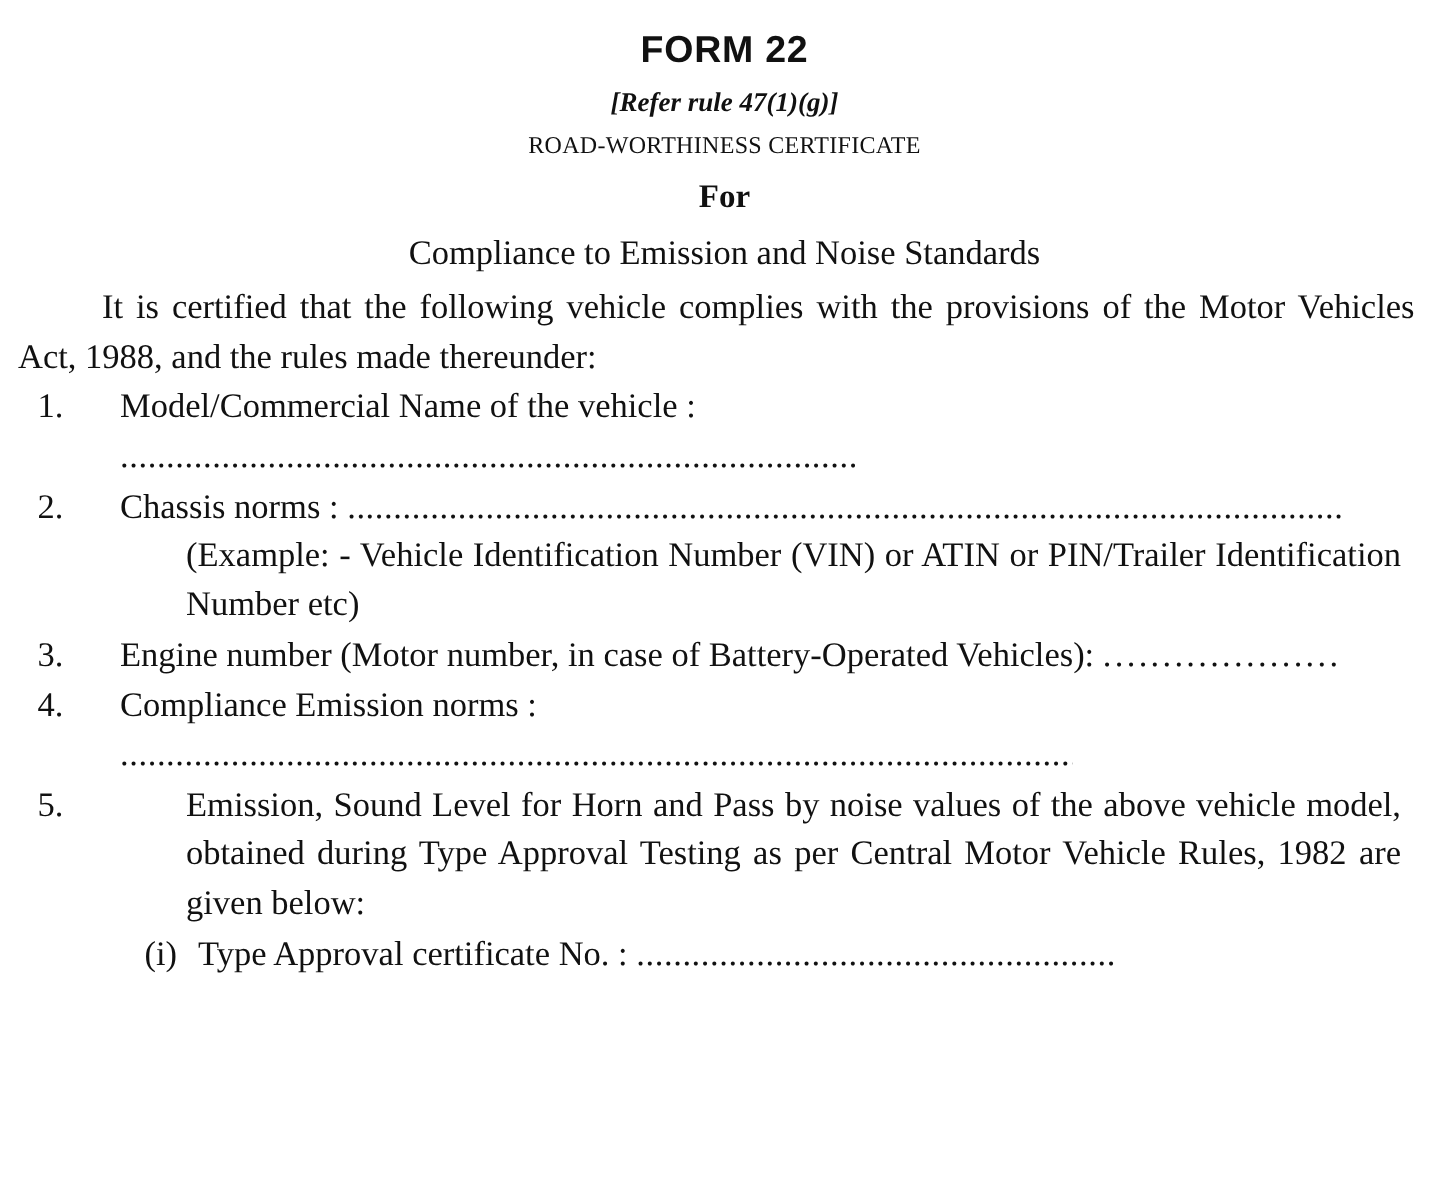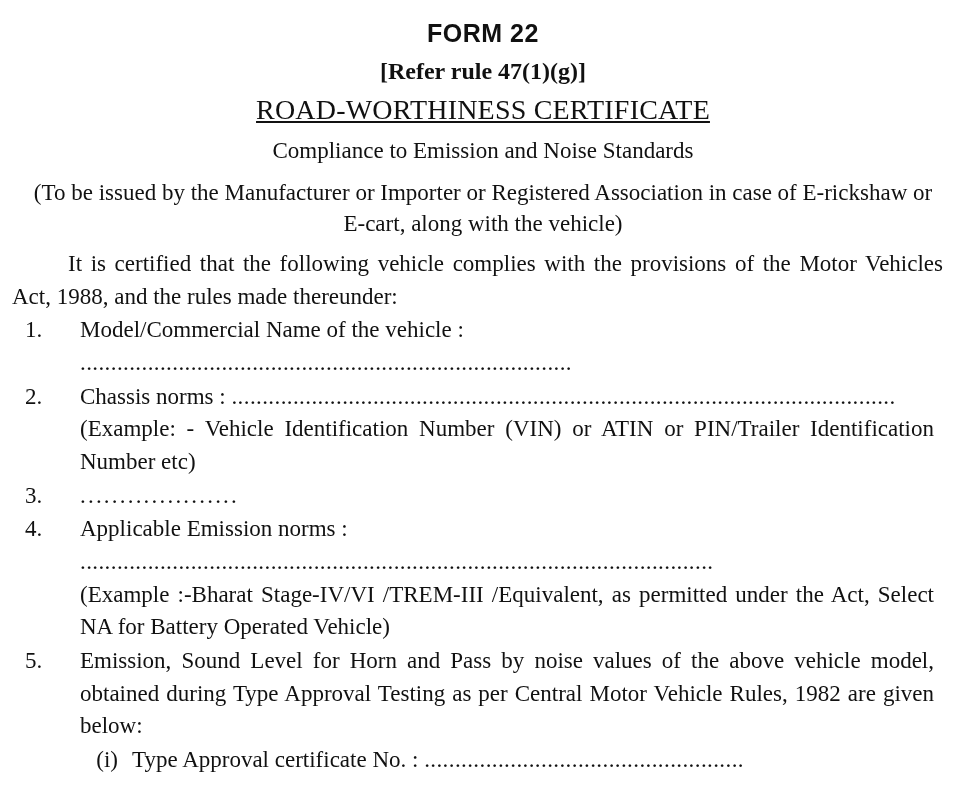--- a/index.html
+++ b/index.html
@@ -29,31 +29,31 @@
   .hdr-form {
     font-family: "Liberation Sans", "DejaVu Sans", sans-serif;
     font-weight: bold;
     font-size: 25px;
     letter-spacing: 0.5px;
     line-height: 1.0;
     padding-top: 21px;
   }
   .hdr-rule {
     font-weight: bold;
-    font-size: 24px;
+    font-style: italic;
+    font-size: 18px;
     line-height: 1.0;
     padding-top: 13px;
   }
   .hdr-title {
-    font-size: 28px;
+    font-size: 16px;
     font-weight: normal;
     line-height: 1.0;
     padding-top: 13px;
     letter-spacing: 0.2px;
-    text-decoration: underline;
   }
   .hdr-for {
     font-size: 22px;
     font-weight: bold;
     line-height: 1.0;
     padding-top: 14px;
   }
   .hdr-sub {
     font-size: 23px;
     font-weight: normal;
@@ -103,20 +103,21 @@
     line-height: 1.42;
     text-align: justify;
     padding-right: 23px;
   }
   .line.nojust { text-align: left; }
   .para {
     line-height: 1.42;
     text-align: justify;
     padding-right: 32px;
     text-align-last: left;
+    margin-left: 44px;
   }
 
   
   .lead {
     display: inline-block;
     overflow: hidden;
     white-space: nowrap;
     vertical-align: bottom;
     letter-spacing: 0.4px;
   }
@@ -157,48 +158,47 @@
 </style>
 </head>
 <body>
 
 <div class="page">
 
   <div class="hdr">
     <div class="hdr-form">FORM 22</div>
     <div class="hdr-rule">[Refer rule 47(1)(g)]</div>
     <div class="hdr-title">ROAD-WORTHINESS CERTIFICATE</div>
+    <div class="hdr-for">For</div>
     <div class="hdr-sub">Compliance to Emission and Noise Standards</div>
-    <div class="hdr-note">(To be issued by the Manufacturer or Importer or Registered Association in case of E-rickshaw or E-cart, along with the vehicle)</div>
   </div>
 
   <div class="intro">It is certified that the following vehicle complies with the provisions of the Motor Vehicles Act, 1988, and the rules made thereunder:</div>
 
   <ol class="items">
 
     <li class="item">
       <span class="marker">1.</span>
       <div class="line nojust"><span>Model/Commercial Name of the vehicle : </span><span class="lead lead-full"></span></div>
     </li>
 
     <li class="item">
       <span class="marker">2.</span>
       <div class="line nojust"><span>Chassis norms : </span><span class="lead lead-chassis"></span></div>
       <div class="para">(Example: - Vehicle Identification Number (VIN) or ATIN or PIN/Trailer Identification Number etc)</div>
     </li>
 
     <li class="item">
       <span class="marker">3.</span>
-      <div class="line nojust"><span class="lead lead-engine"></span></div>
+      <div class="line nojust"><span>Engine number (Motor number, in case of Battery-Operated Vehicles): </span><span class="lead lead-engine"></span></div>
     </li>
 
     <li class="item">
       <span class="marker">4.</span>
-      <div class="line nojust"><span>Applicable Emission norms : </span><span class="lead lead-norms"></span></div>
-      <div class="para">(Example :-Bharat Stage-IV/VI /TREM-III /Equivalent, as permitted under the Act, Select NA for Battery Operated Vehicle)</div>
+      <div class="line nojust"><span>Compliance Emission norms : </span><span class="lead lead-norms"></span></div>
     </li>
 
     <li class="item">
       <span class="marker">5.</span>
       <div class="para">Emission, Sound Level for Horn and Pass by noise values of the above vehicle model, obtained during Type Approval Testing as per Central Motor Vehicle Rules, 1982 are given below:</div>
     </li>
 
   </ol>
 
   <ol class="subitems">

